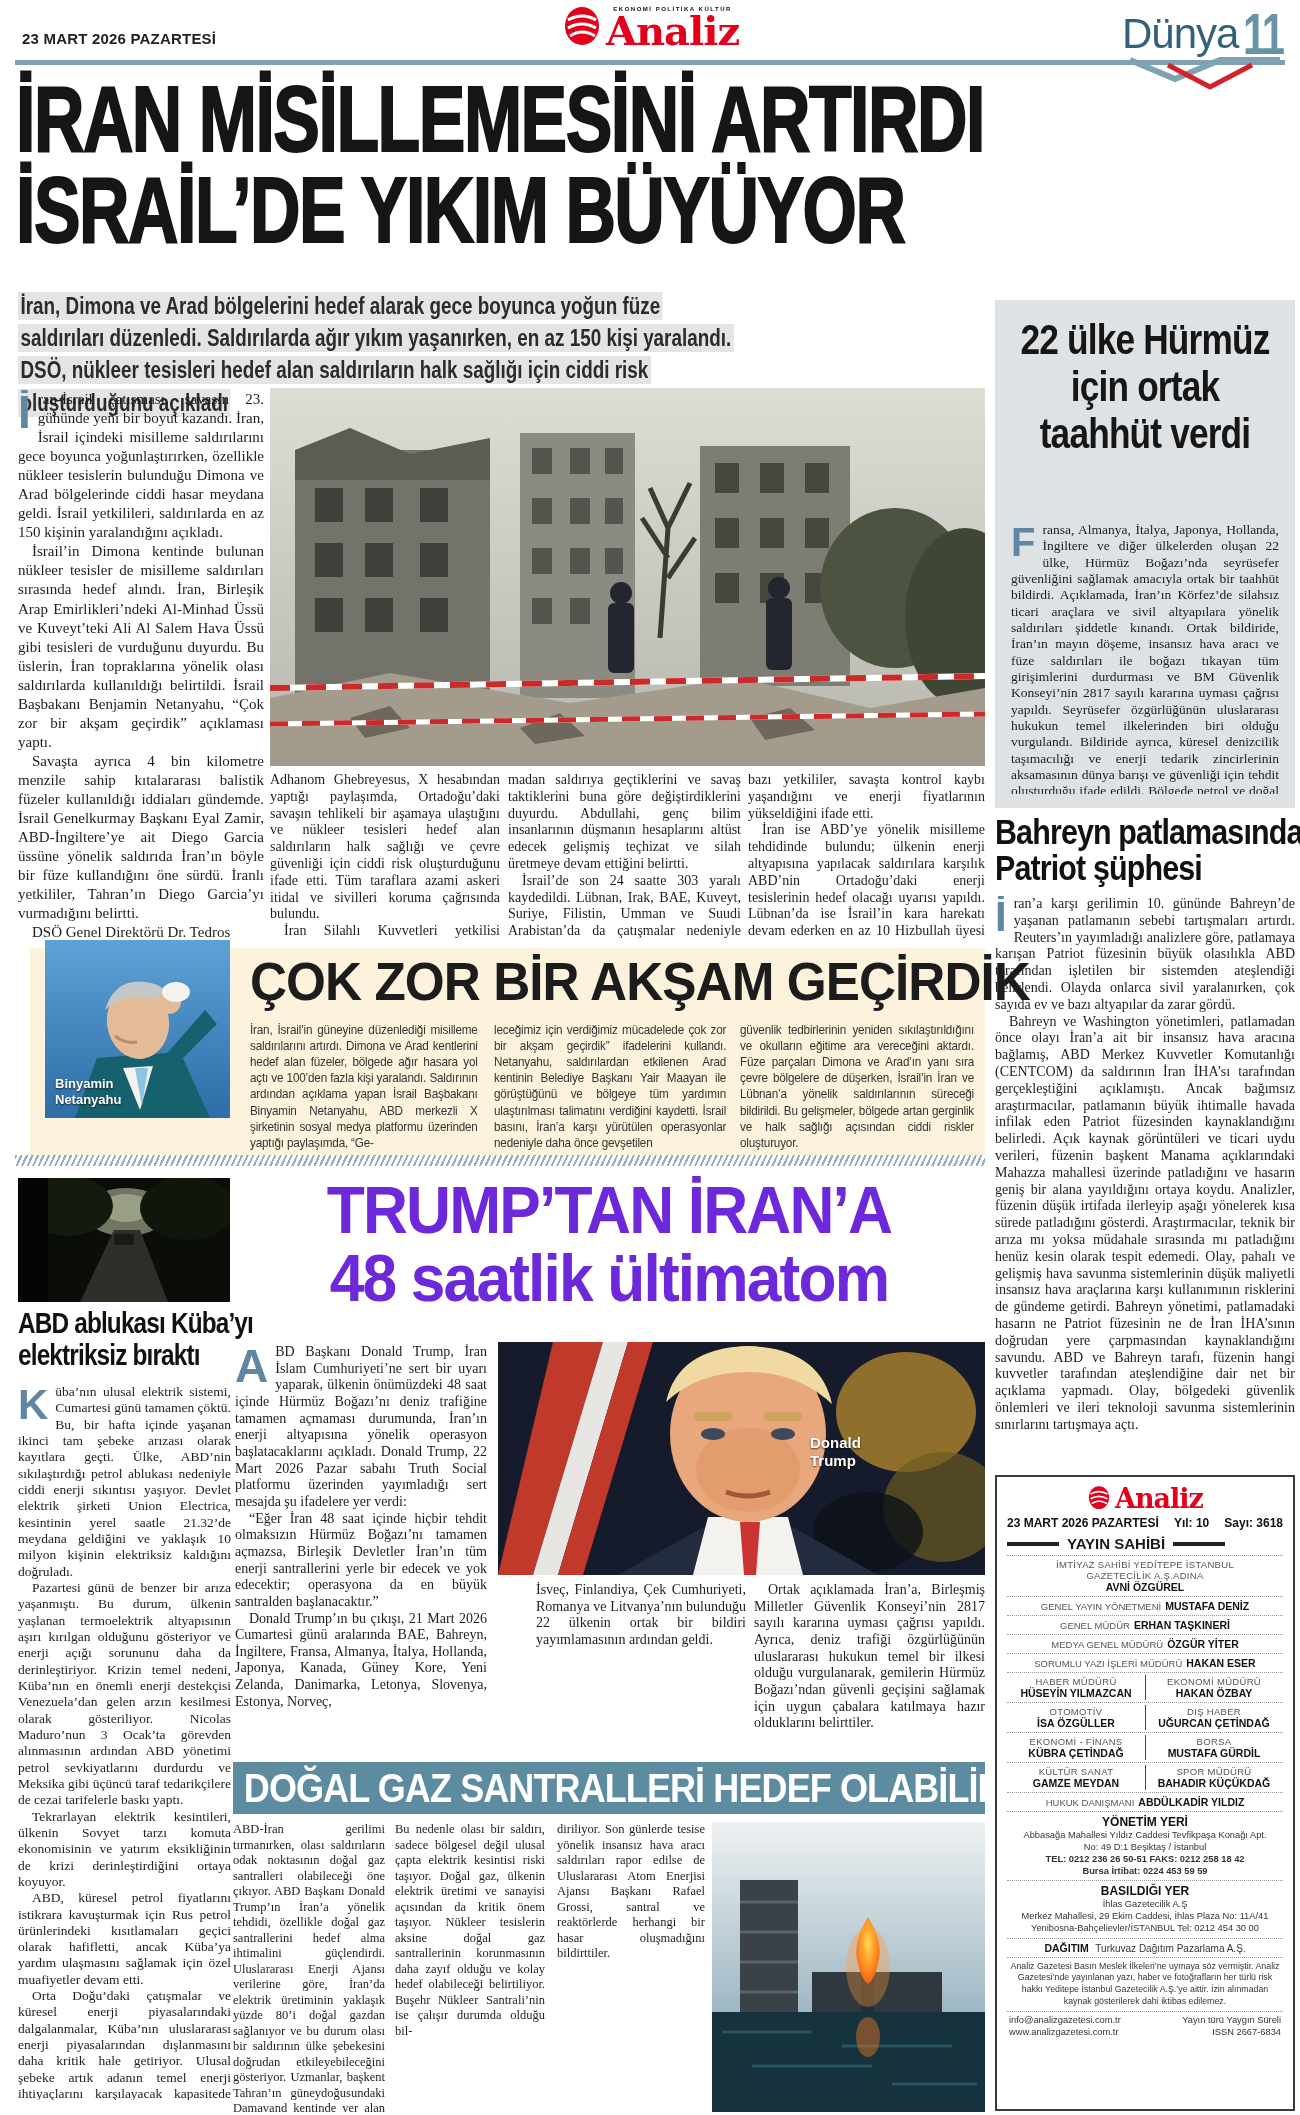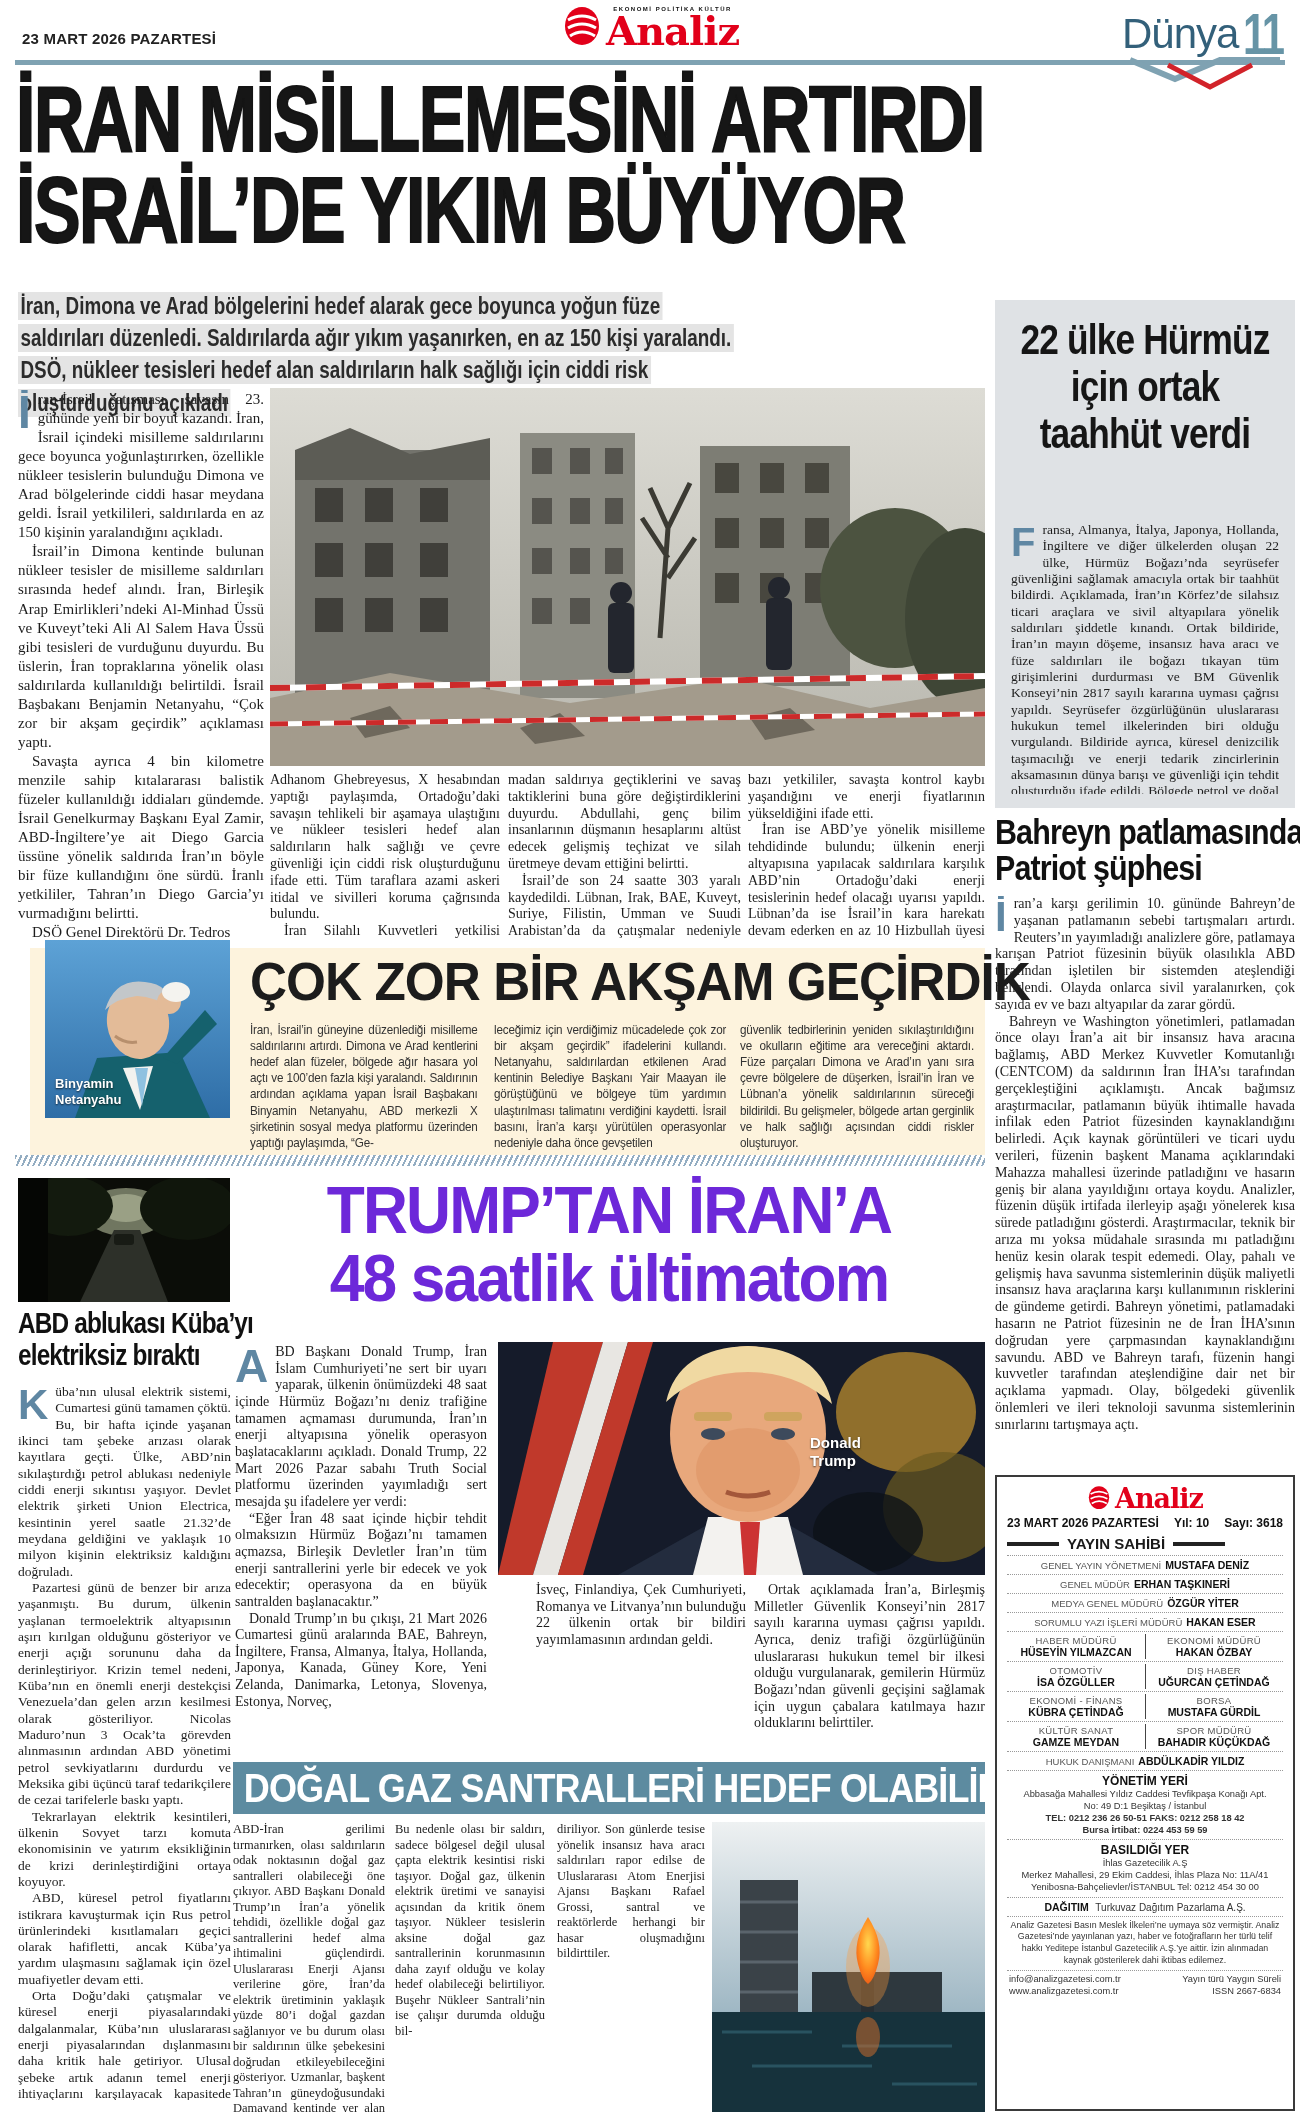--- a/index.html
+++ b/index.html
@@ -402,20 +402,25 @@
       <span class="mh-word">Analiz</span>
     </div>
     <div class="mh-date">
       <span>23 MART 2026 PAZARTESİ</span>
       <span>Yıl: 10</span>
       <span>Sayı: 3618</span>
     </div>
     <div class="mh-sahibi">
       <span>YAYIN SAHİBİ</span>
     </div>
+    <div class="mh-row">
+      <div class="mh-lab">İMTİYAZ SAHİBİ YEDİTEPE İSTANBUL</div>
+      <div class="mh-lab">GAZETECİLİK A.Ş.ADINA</div>
+      <div class="mh-name">AVNİ ÖZGÜREL</div>
+    </div>
     <div class="mh-row mh-inline">
       <span>GENEL YAYIN YÖNETMENİ</span><b>MUSTAFA DENİZ</b>
     </div>
     <div class="mh-row mh-inline">
       <span>GENEL MÜDÜR</span><b>ERHAN TAŞKINERİ</b>
     </div>
     <div class="mh-row mh-inline">
       <span>MEDYA GENEL MÜDÜRÜ</span><b>ÖZGÜR YİTER</b>
     </div>
     <div class="mh-row mh-inline">
@@ -474,21 +479,21 @@
     <div class="mh-row">
       <div class="mh-h">BASILDIĞI YER</div>
       <div class="mh-sm">İhlas Gazetecilik A.Ş</div>
       <div class="mh-sm">Merkez Mahallesi, 29 Ekim Caddesi, İhlas Plaza No: 11A/41</div>
       <div class="mh-sm">Yenibosna-Bahçelievler/İSTANBUL Tel: 0212 454 30 00</div>
     </div>
     <div class="mh-row mh-inline">
       <b style="margin-left:0">DAĞITIM</b>
       <span style="font-size:10px;color:#333;margin-left:4px">Turkuvaz Dağıtım Pazarlama A.Ş.</span>
     </div>
-    <div class="mh-row mh-legal">Analiz Gazetesi Basın Meslek İlkeleri’ne uymaya söz vermiştir. Analiz Gazetesi’nde yayınlanan yazı, haber ve fotoğrafların her türlü telif hakkı Yeditepe İstanbul Gazetecilik A.Ş.’ye aittir. İzin alınmadan kaynak gösterilerek dahi iktibas edilemez.</div>
+    <div class="mh-row mh-legal">Analiz Gazetesi Basın Meslek İlkeleri’ne uymaya söz vermiştir. Analiz Gazetesi’nde yayınlanan yazı, haber ve fotoğrafların her türlü risk hakkı Yeditepe İstanbul Gazetecilik A.Ş.’ye aittir. İzin alınmadan kaynak gösterilerek dahi iktibas edilemez.</div>
     <div class="mh-row" style="padding:2px 0">
       <div class="mh-contact">
         <span>info@analizgazetesi.com.tr</span>
         <span>Yayın türü Yaygın Süreli</span>
       </div>
       <div class="mh-contact">
         <span>www.analizgazetesi.com.tr</span>
         <span>ISSN 2667-6834</span>
       </div>
     </div>

